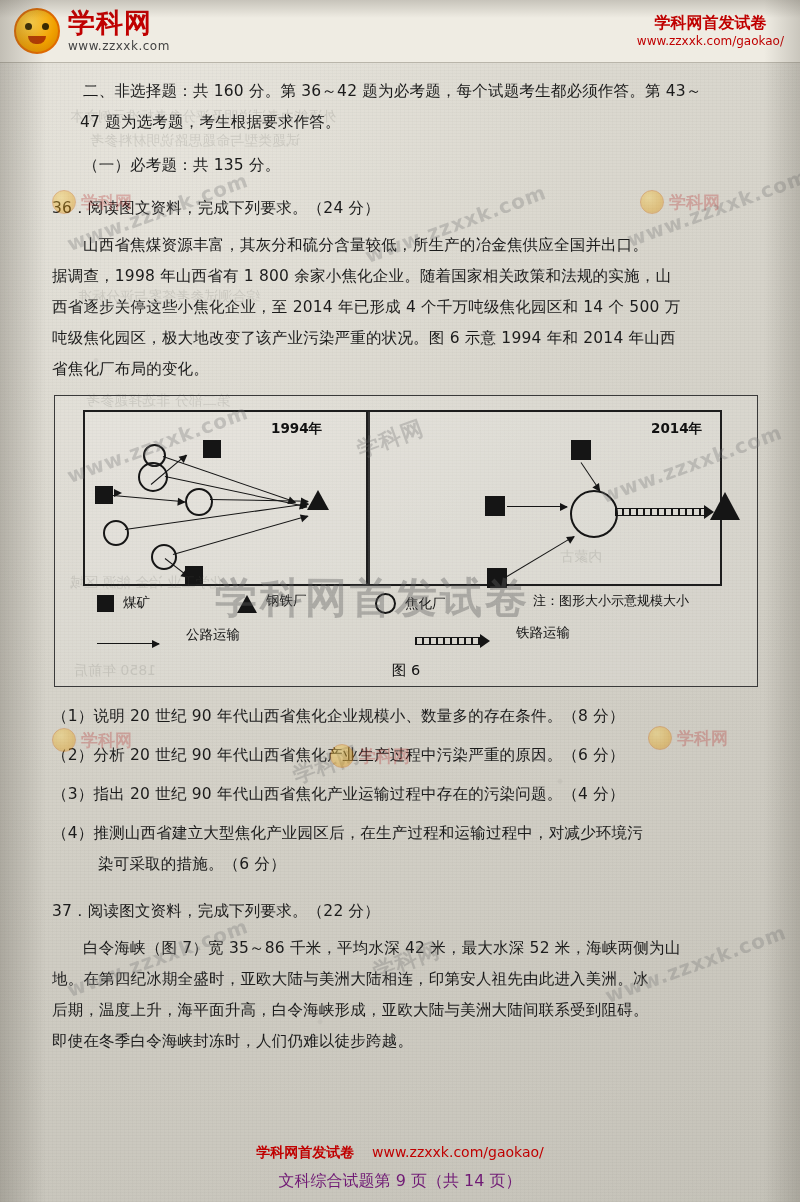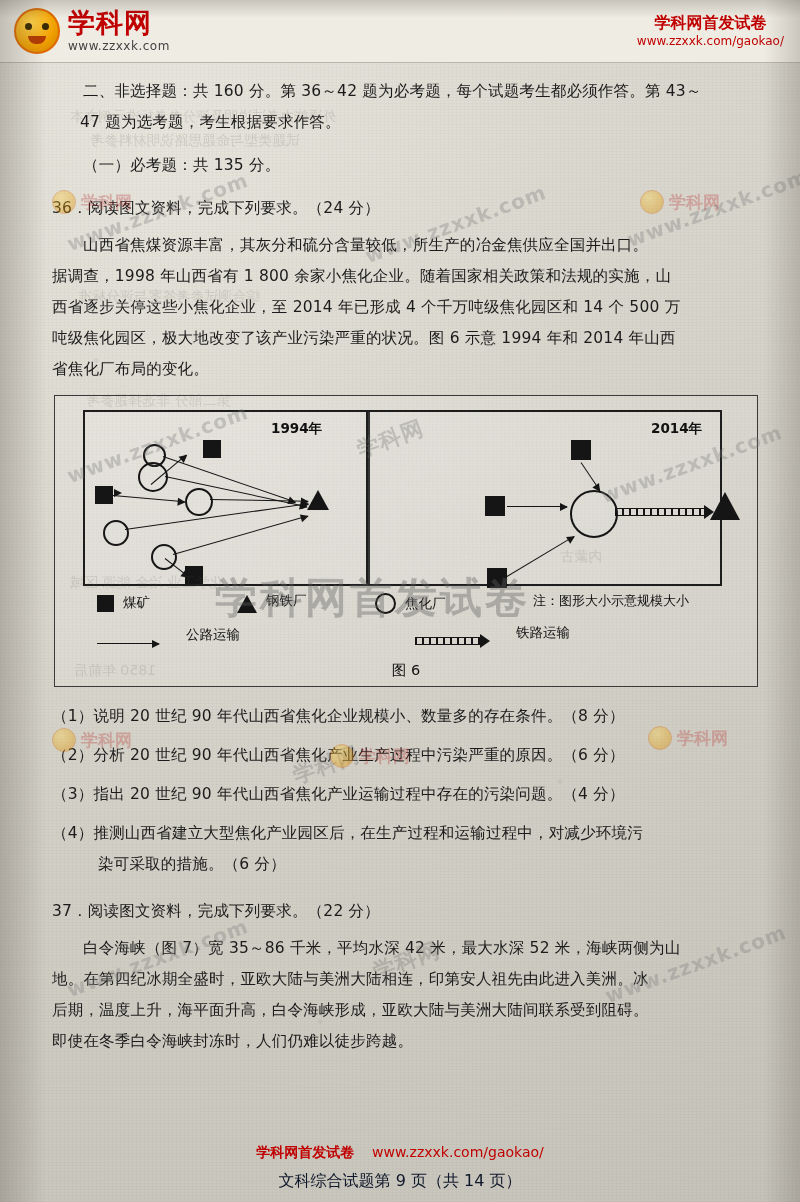--- a/index.html
+++ b/index.html
@@ -166,21 +166,21 @@
 
   
   .footer-bar{
     position:absolute;left:0;bottom:40px;width:800px;text-align:center;
     font-size:14px;
   }
   .footer-bar .cn{color:#c00000;font-weight:bold;}
   .footer-bar .url{color:#c00000;}
   .footer-page{
     position:absolute;left:0;bottom:10px;width:800px;text-align:center;
-    font-size:16px;color:#0f172a;margin-top:38px;
+    font-size:16px;color:#701a75;margin-top:38px;
   }
   .grain{
     position:absolute;inset:0;pointer-events:none;
     background:
       radial-gradient(circle at 12% 30%, rgba(0,0,0,0.05) 0 2px, rgba(0,0,0,0) 3px),
       radial-gradient(circle at 70% 65%, rgba(0,0,0,0.04) 0 2px, rgba(0,0,0,0) 3px),
       radial-gradient(circle at 40% 85%, rgba(0,0,0,0.04) 0 2px, rgba(0,0,0,0) 3px);
   }
   
   .bleed{

